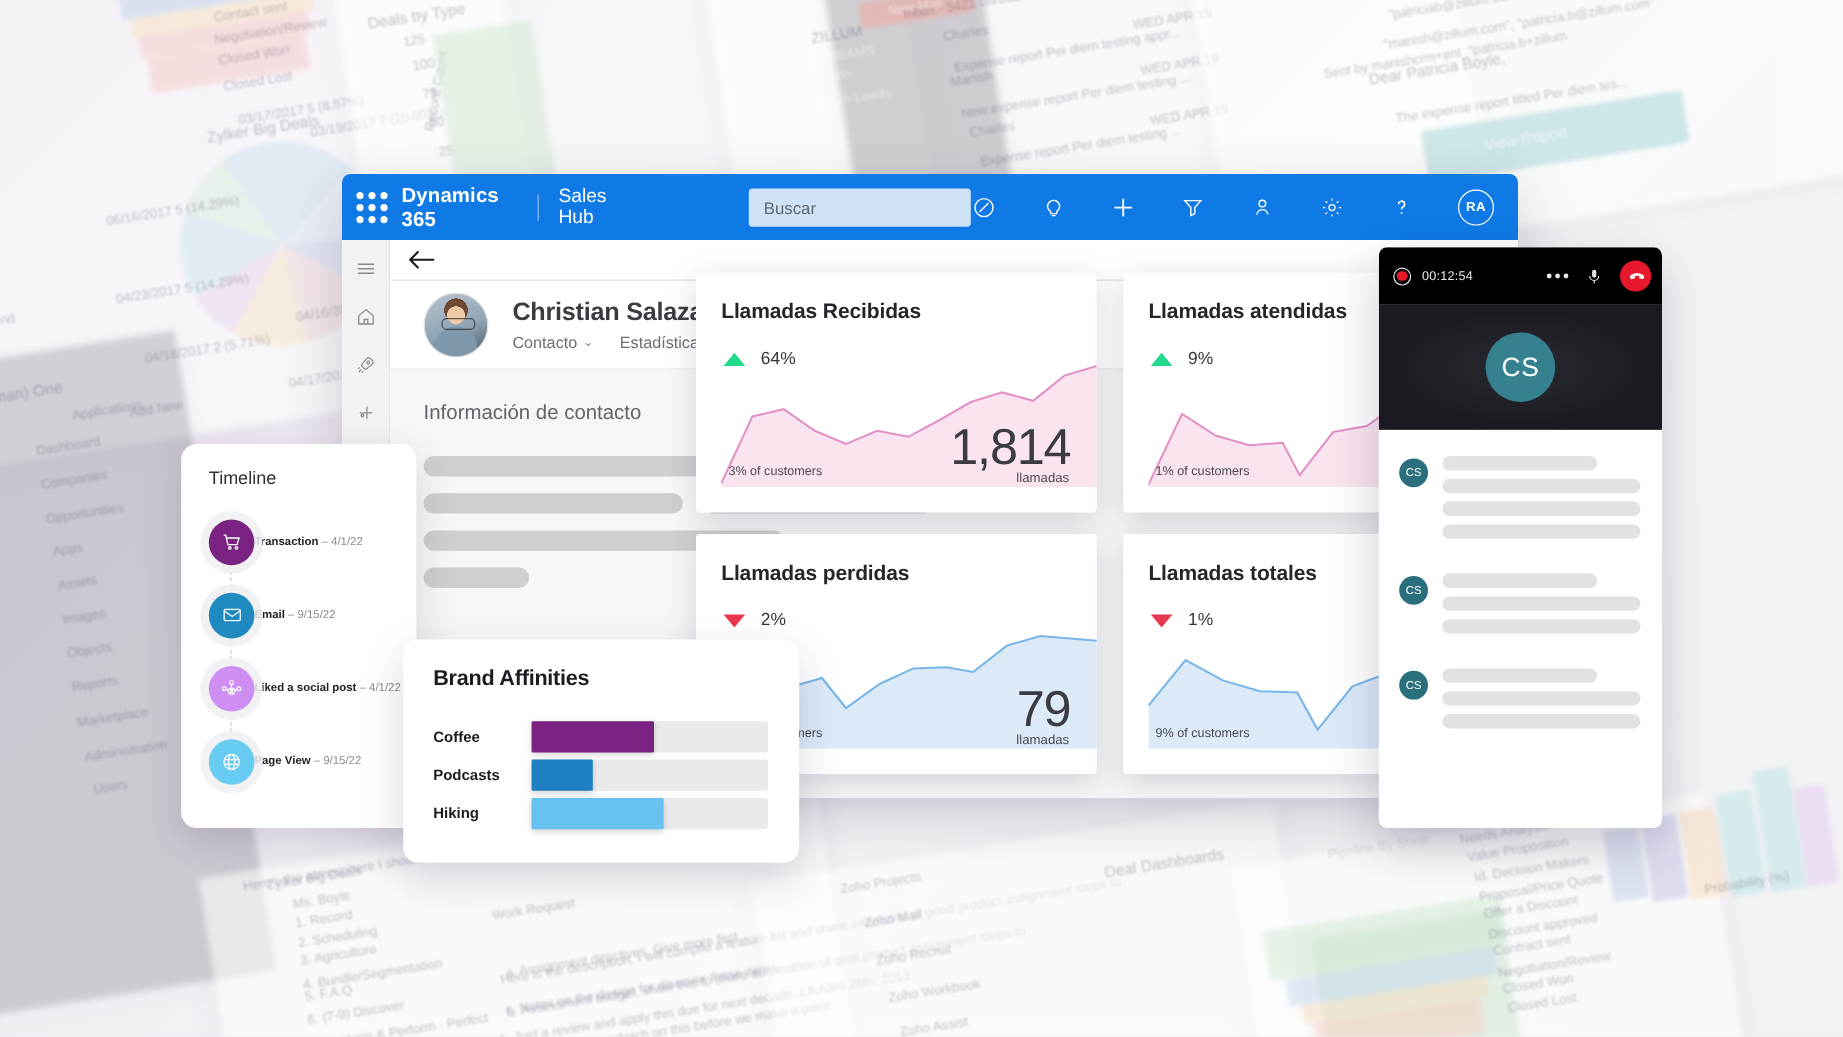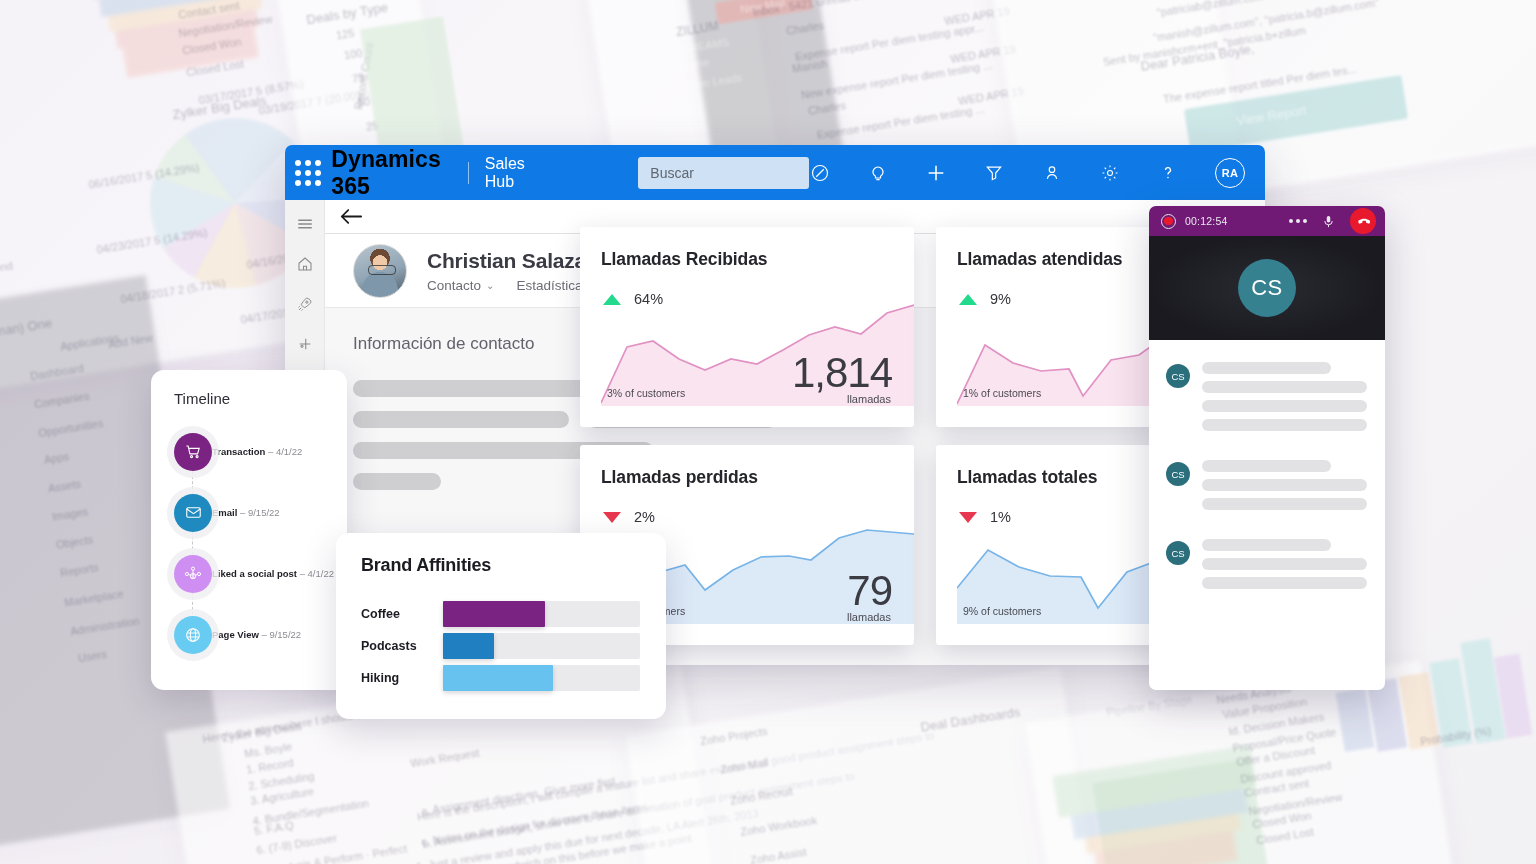--- a/index.html
+++ b/index.html
@@ -73,21 +73,21 @@
   .waffle {
     width: 44px; margin-left: 6px;
     display: grid;
     grid-template-columns: repeat(3, 6px);
     grid-template-rows: repeat(3, 6px);
     gap: 4px;
     justify-content: center;
   }
   .waffle span { width:6px;height:6px;border-radius:50%;background:#fff; display:block;}
   .brand {
-    color:#000000; font-weight:bold; font-size:23px; letter-spacing:.1px;
+    color:#ffffff; font-weight:bold; font-size:17px; letter-spacing:.1px;
     margin-left:6px;
   }
   .brand-divider {
     width:1px; height:22px; background:rgba(255,255,255,.55);
     margin:0 16px;
   }
   .subbrand { color:#fff; font-size:16px; font-weight:400; }
   .searchbox {
     margin-left: 96px;
     width: 212px; height: 32px;
@@ -223,21 +223,21 @@
   #calls-panel {
     position:absolute; left:1149px; top:206px; width:236px; height:484px;
     background:#fff; border-radius:7px;
     box-shadow:0 14px 40px rgba(40,30,70,.22);
     overflow:hidden;
   }
   .calls-head { height:38px; display:flex; align-items:center; gap:11px; padding-left:13px; }
   .calls-head .ph { color:#6b6bc4; display:flex; }
   .calls-head .lbl { font-size:18px; color:#2f2f38; }
   .call-bar {
-    height:30px; background:#701a75;
+    height:48px; background:#000000;
     display:flex; align-items:center; padding:0 9px 0 12px; gap:0;
   }
   .rec-dot { width:15px;height:15px;border-radius:50%;border:1.6px solid #e4e4e8; position:relative; flex:0 0 15px;}
   .rec-dot::after{content:"";position:absolute;inset:2.2px;border-radius:50%;background:#e8192c;}
   .call-time { color:#e9e9ee; font-size:10.5px; margin-left:9px; letter-spacing:.2px; }
   .call-ctrl { margin-left:auto; display:flex; align-items:center; gap:14px; }
   .dots3 { display:flex; gap:3px; }
   .dots3 i { width:4px;height:4px;border-radius:50%;background:#e9e9ee; display:block;}
   .mic { color:#e9e9ee; display:flex; }
   .hangup {

